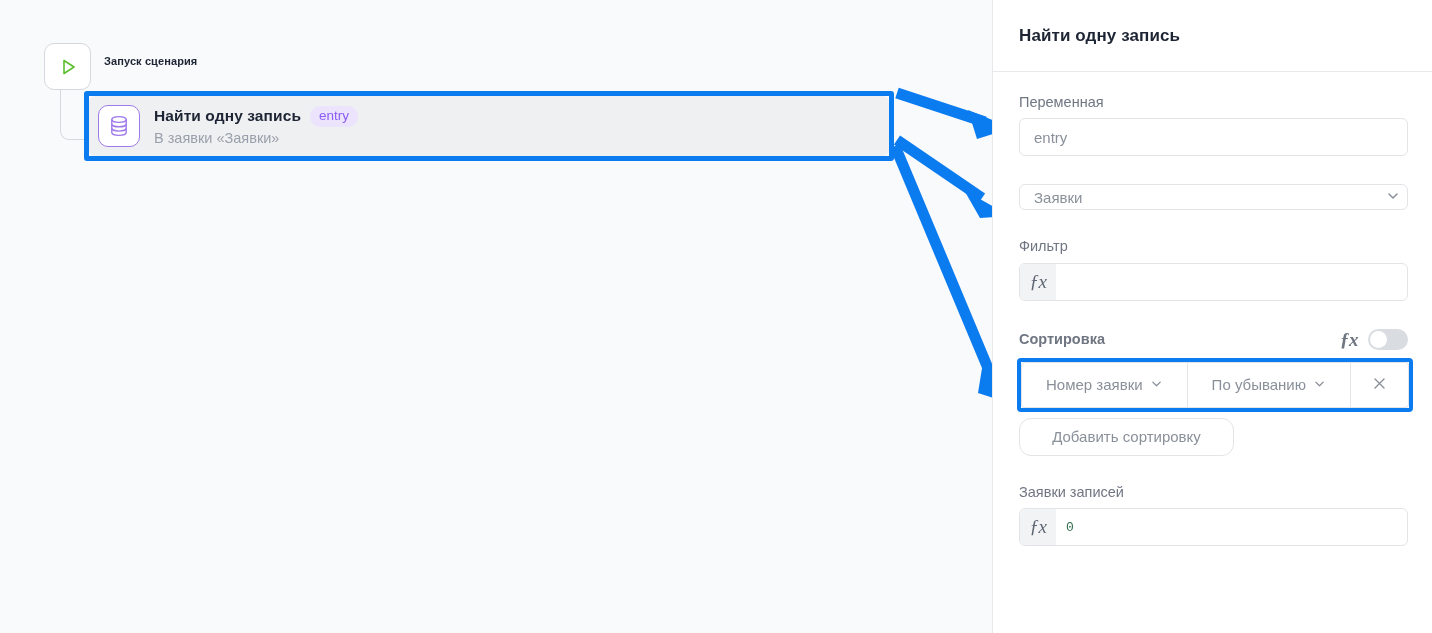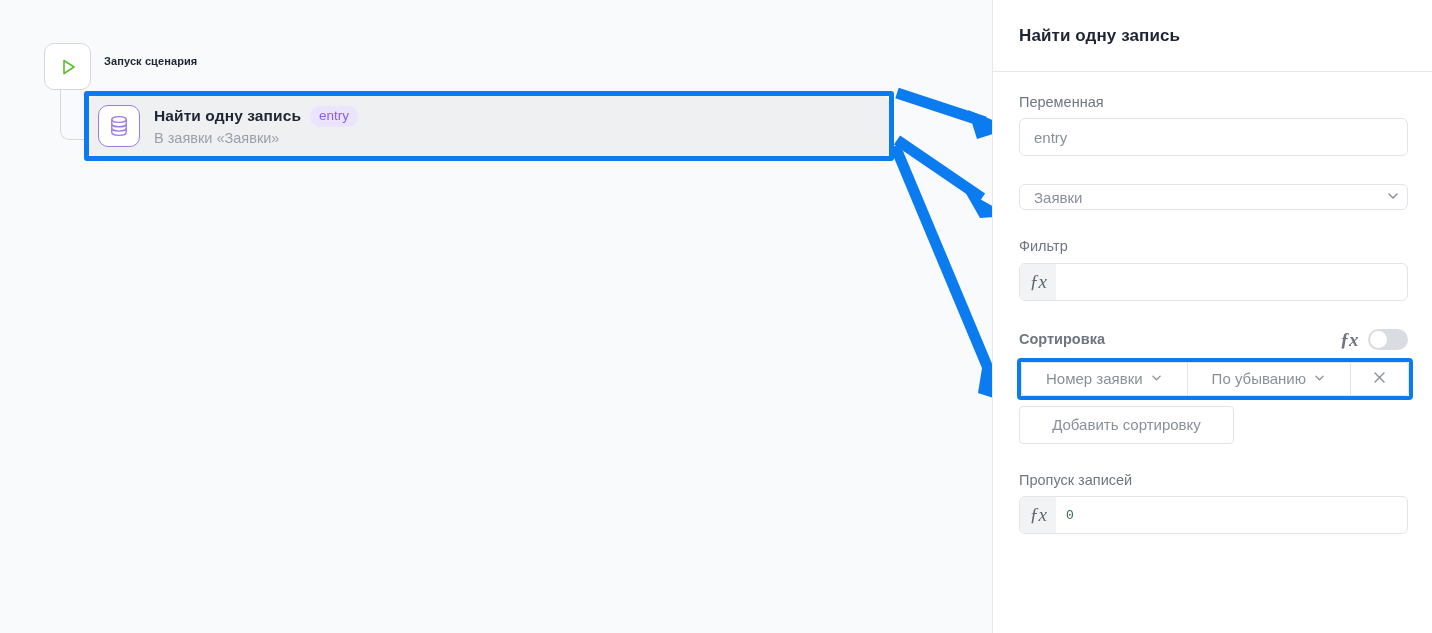--- a/index.html
+++ b/index.html
@@ -249,21 +249,21 @@
     letter-spacing: -.5px;
   }
 
   
   #sort-highlight {
     border: 4px solid #0b7bf0;
     border-radius: 4px;
     box-sizing: border-box;
     padding: 0;
     width: 396px;
-    height: 42px;
+    height: 54px;
     margin-left: -2px;
     display: flex;
     align-items: stretch;
   }
   #sort-row {
     flex: 1;
     display: flex;
     align-items: stretch;
     background: #ffffff;
   }
@@ -280,21 +280,21 @@
   }
   #sort-field { flex: 1 1 auto; border-radius: 4px 0 0 4px; border-right: none; }
   #sort-dir   { flex: 1 1 auto; }
   #sort-remove{ width: 58px; border-left: none; border-radius: 0 4px 4px 0; }
 
   #add-sort-button {
     margin-top: 6px;
     height: 38px;
     width: 215px;
     border: 1px solid #e2e4e8;
-    border-radius: 4px;
+    border-radius: 12px;
     background: #ffffff;
     box-sizing: border-box;
     display: flex;
     align-items: center;
     justify-content: center;
     font-size: 15px;
     color: #8a9099;
   }
   #skip-field { margin-top: 26px; }
 </style>
@@ -424,21 +424,21 @@
               </svg>
             </span>
           </div>
         </div>
       </div>
 
       <div id="add-sort-button">Добавить сортировку</div>
     </div>
 
     <div class="field" id="skip-field">
-      <div class="field-label">Пропуск записей</div>
+      <div class="field-label">Заявки записей</div>
       <div class="input-box with-fx">
         <span class="fx-chip">
             <span class="fx-glyph">ƒx</span>
           </span>
         <span class="fx-value">0</span>
       </div>
     </div>
 
   </div>
 </div>

